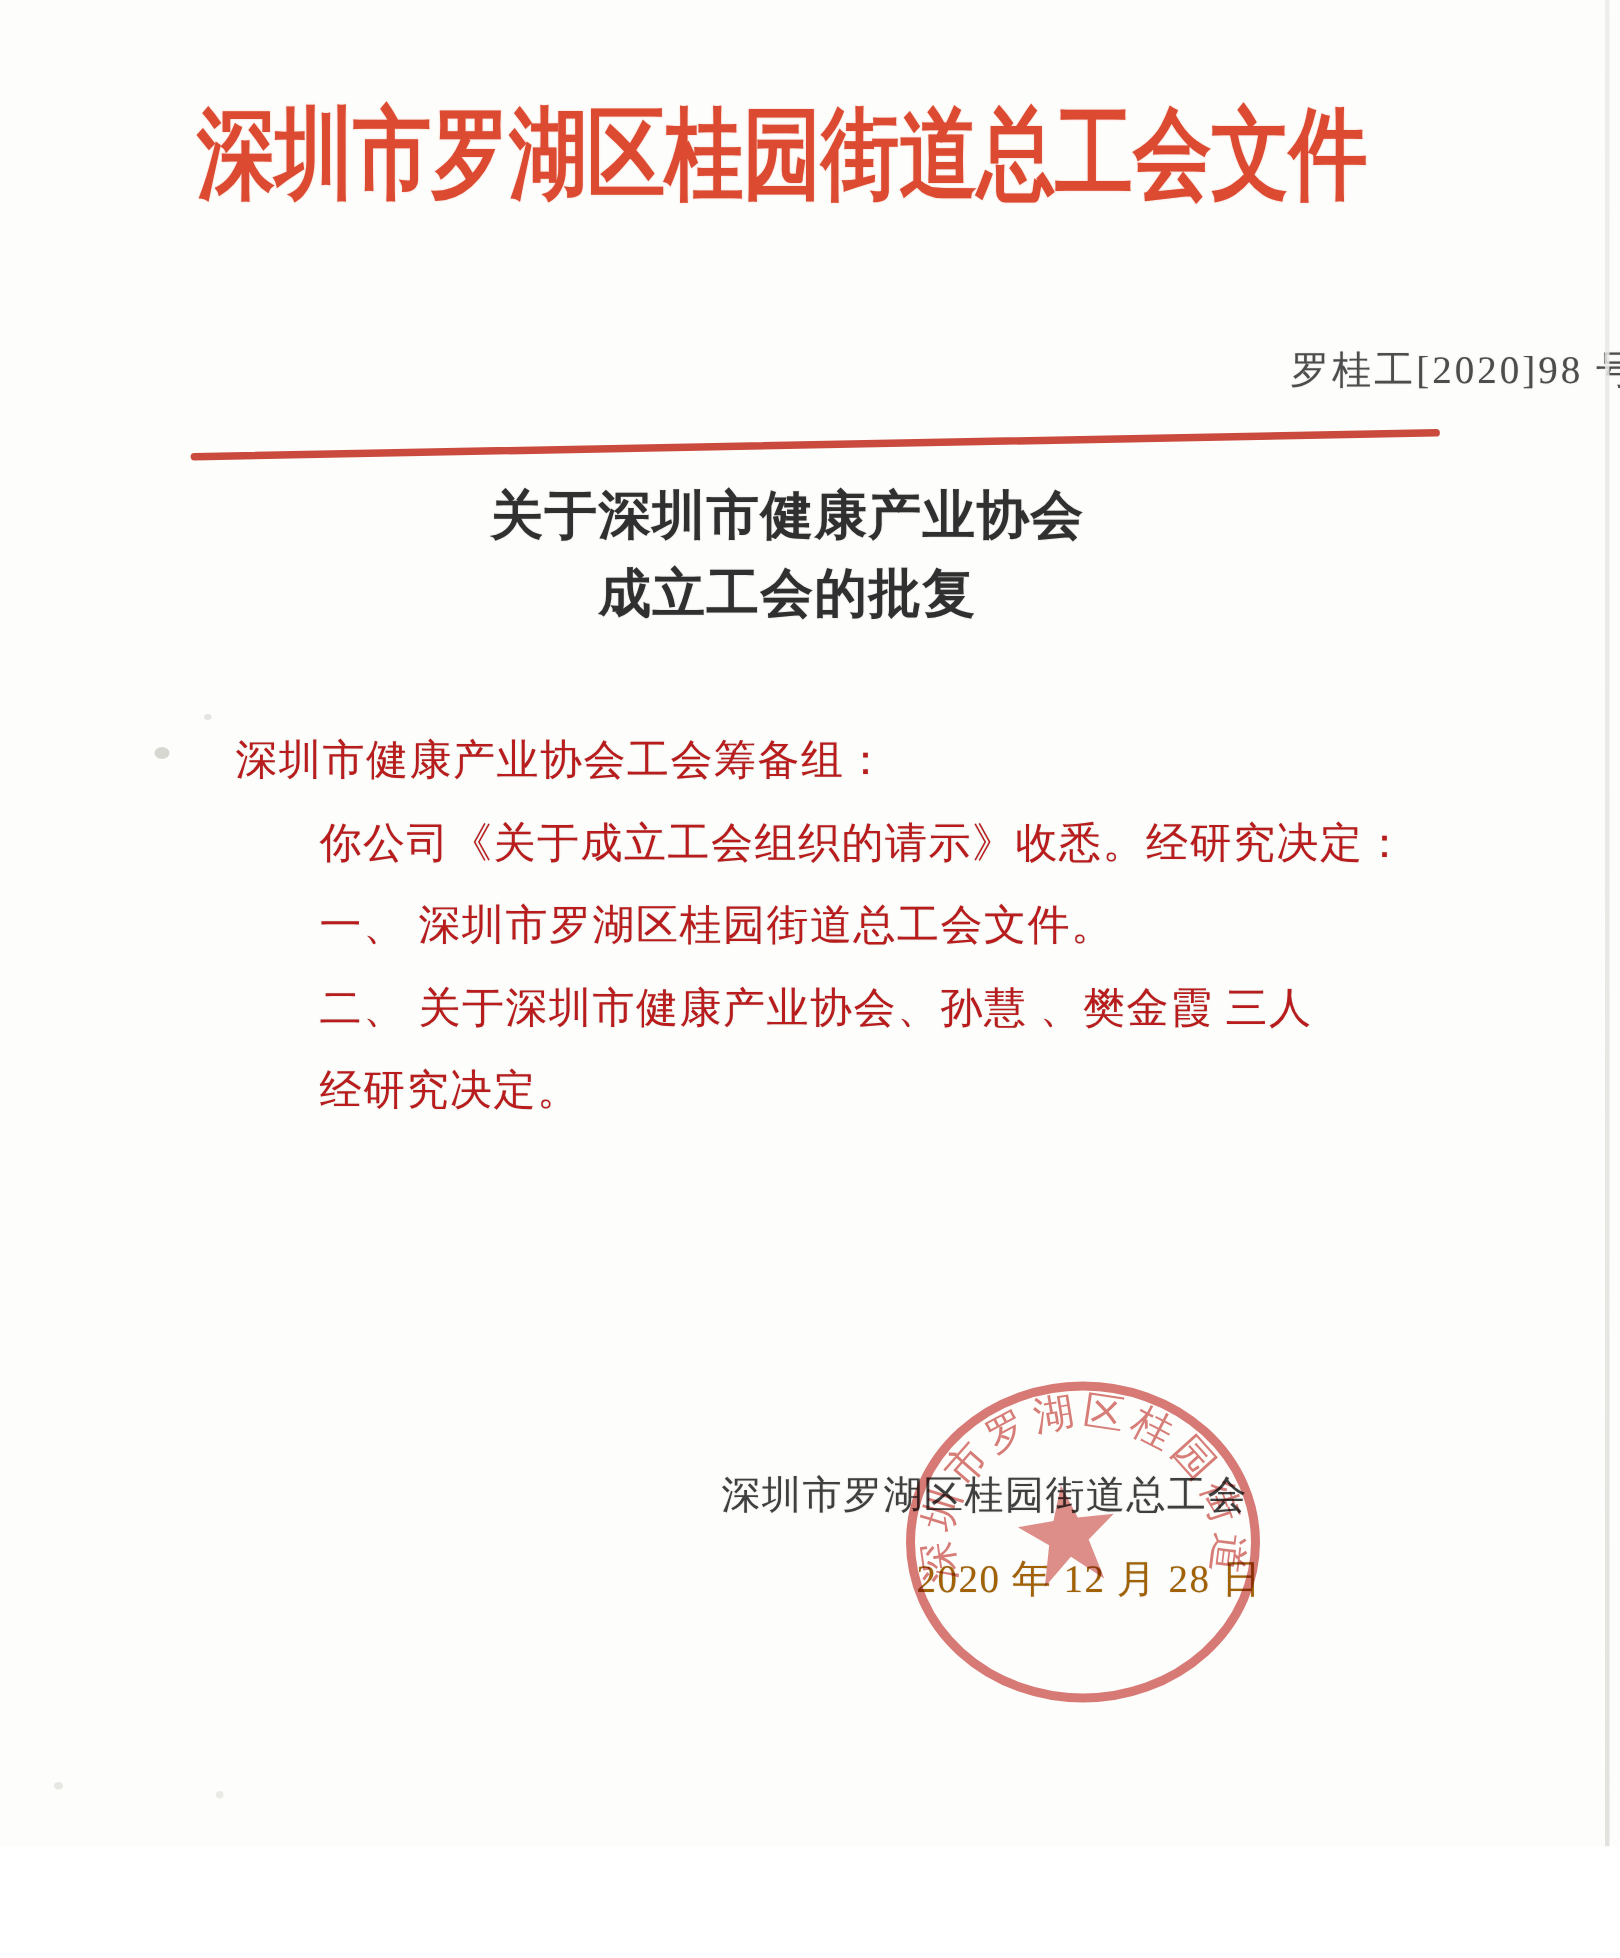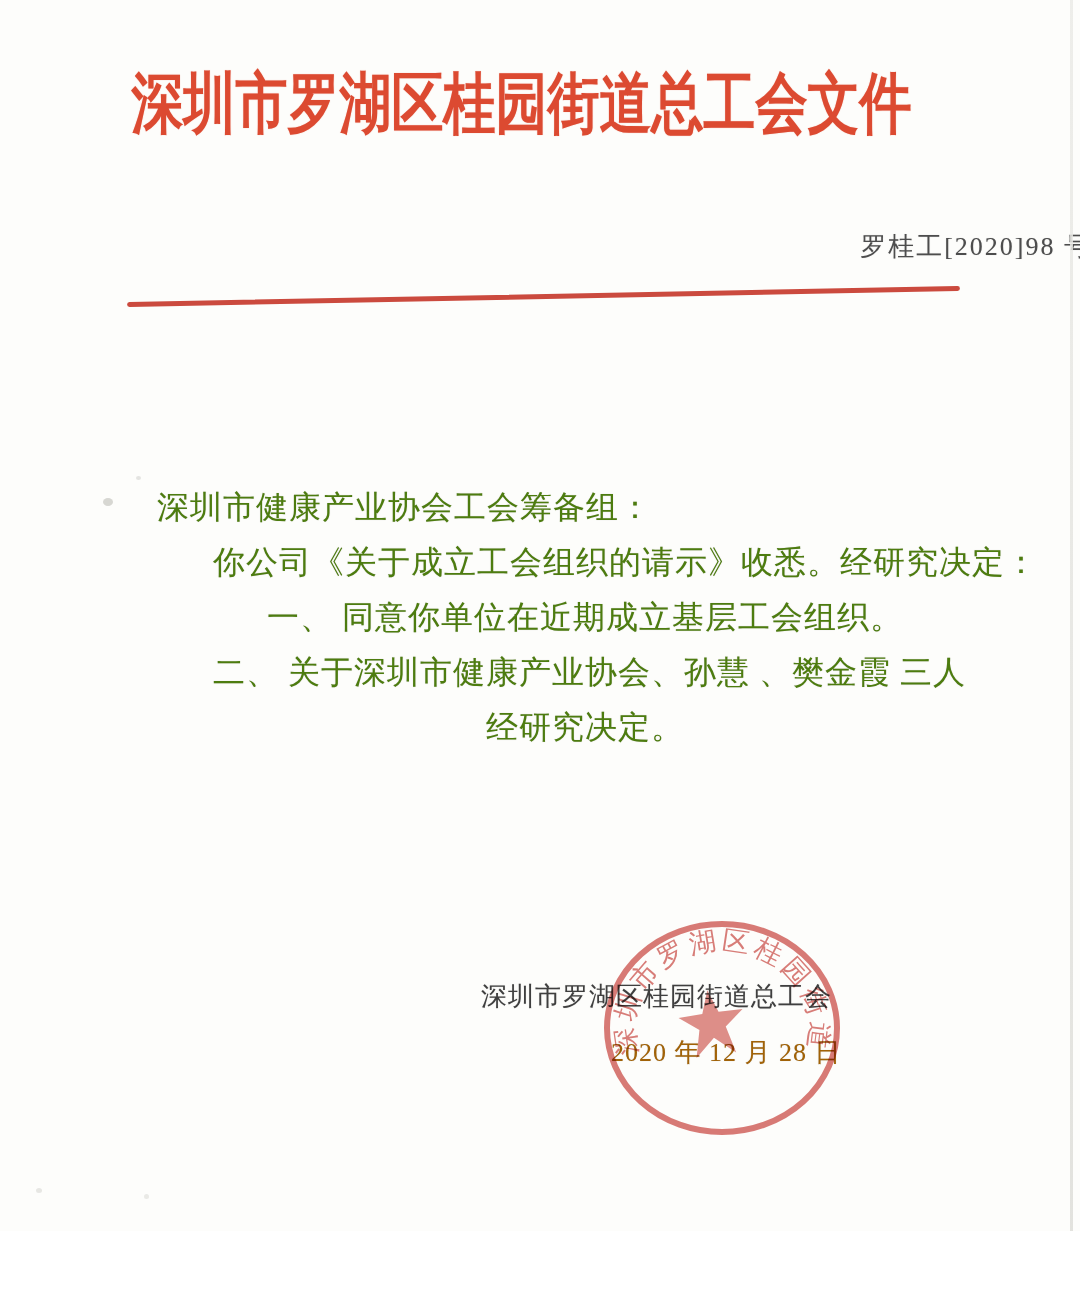--- a/index.html
+++ b/index.html
@@ -75,33 +75,32 @@
     letter-spacing: 1px;
     text-shadow: 0 0 1px rgba(48,48,48,0.3);
   }
 
   
   .body-text {
     position: absolute;
     left: 157px;
     top: 480px;
     width: 800px;
-    font-size: 32px;
-    color: #4d7c0f;
+    font-size: 28px;
+    color: #b91c1c;
     line-height: 55px;
     letter-spacing: 1px;
     text-shadow: 0 0 1px rgba(66,66,66,0.25);
   }
   .body-text .line {
     height: 55px;
     white-space: nowrap;
   }
   .body-text .line.indent {
     padding-left: 56px;
-    text-align: center;
   }
 
   
   .signature {
     position: absolute;
     left: 481px;
     top: 979px;
     font-size: 26px;
     letter-spacing: 1px;
     color: #3f3f3f;
@@ -161,25 +160,29 @@
 <body>
 
 <div class="page">
 
   <div class="header-title">深圳市罗湖区桂园街道总工会文件</div>
 
   <div class="doc-number">罗桂工[2020]98 号</div>
 
   <div class="red-line"></div>
 
+  <div class="doc-title">
+    <div>关于深圳市健康产业协会</div>
+    <div>成立工会的批复</div>
+  </div>
 
   <div class="body-text">
     <div class="line">深圳市健康产业协会工会筹备组：</div>
     <div class="line indent">你公司《关于成立工会组织的请示》收悉。经研究决定：</div>
-    <div class="line indent">一、 同意你单位在近期成立基层工会组织。</div>
+    <div class="line indent">一、 深圳市罗湖区桂园街道总工会文件。</div>
     <div class="line indent">二、 关于深圳市健康产业协会、孙慧 、樊金霞 三人</div>
     <div class="line indent">经研究决定。</div>
   </div>
 
   <div class="signature">深圳市罗湖区桂园街道总工会</div>
 
   <div class="sign-date">2020 年 12 月 28 日</div>
 
   <svg class="seal" viewBox="0 0 280 250">
     <ellipse cx="140" cy="125" rx="115" ry="104" fill="none" stroke="#cf5a55" stroke-width="6" opacity="0.8"></ellipse>

